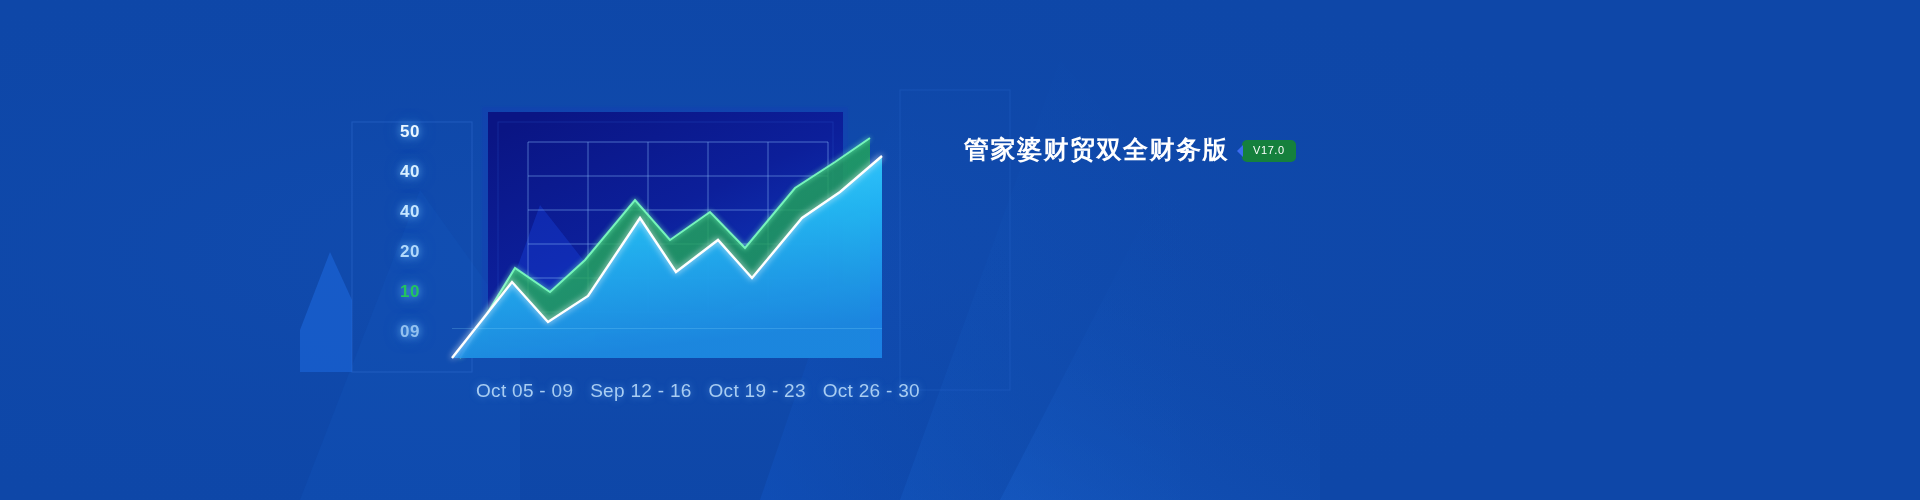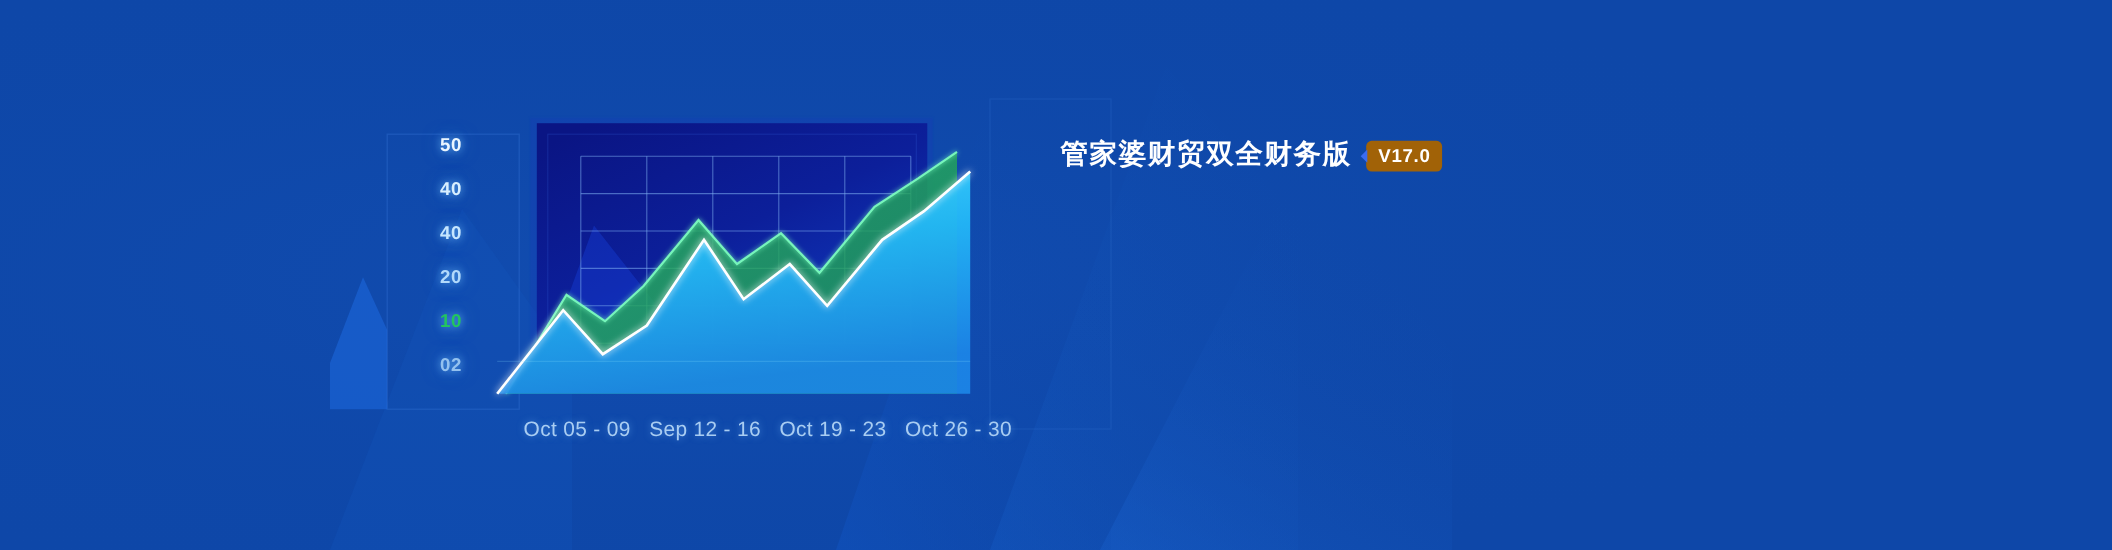--- a/index.html
+++ b/index.html
@@ -47,30 +47,30 @@
   }
 
   
   #plot-svg{position:absolute;left:40px;top:0;width:500px;height:290px;display:block;}
 
   
   #copy{
     position:absolute;left:964px;top:128px;width:640px;height:230px;
   }
   #brand-row{
-    display:flex;align-items:flex-start;gap:13px;height:34px;
+    display:flex;align-items:flex-end;gap:13px;height:34px;
   }
   #brand-name{
     font-size:25px;font-weight:700;color:#ffffff;letter-spacing:1.5px;
     white-space:nowrap;line-height:1;
   }
   #version-badge{
     position:relative;
-    background:#a16207;color:#ffffff;
-    font-size:17px;font-weight:700;letter-spacing:.6px;
+    background:#15803d;color:#ffffff;
+    font-size:11px;font-weight:400;letter-spacing:.6px;
     padding:5px 11px 6px;border-radius:5px;line-height:1;
     white-space:nowrap;
   }
   #version-badge::before{
     content:"";position:absolute;left:-5px;top:50%;
     transform:translateY(-50%);
     border-top:6px solid transparent;border-bottom:6px solid transparent;
     border-right:6px solid #3b6bf0;
   }
   #headline{
@@ -128,21 +128,21 @@
   </div>
 
   <div id="chart-block">
 
     <div class="y-axis">
       <div class="y-tick t50">50</div>
       <div class="y-tick t40">40</div>
       <div class="y-tick t30">40</div>
       <div class="y-tick t20">20</div>
       <div class="y-tick t10">10</div>
-      <div class="y-tick t00">02</div>
+      <div class="y-tick t00">09</div>
     </div>
 
     <svg id="plot-svg" viewBox="0 0 500 290">
       <defs>
 
         <linearGradient id="panelGrad" x1="0.15" y1="0" x2="0.85" y2="1">
           <stop offset="0%" stop-color="#0a1584"></stop>
           <stop offset="45%" stop-color="#0c1f9a"></stop>
           <stop offset="100%" stop-color="#1140c8"></stop>
         </linearGradient>

